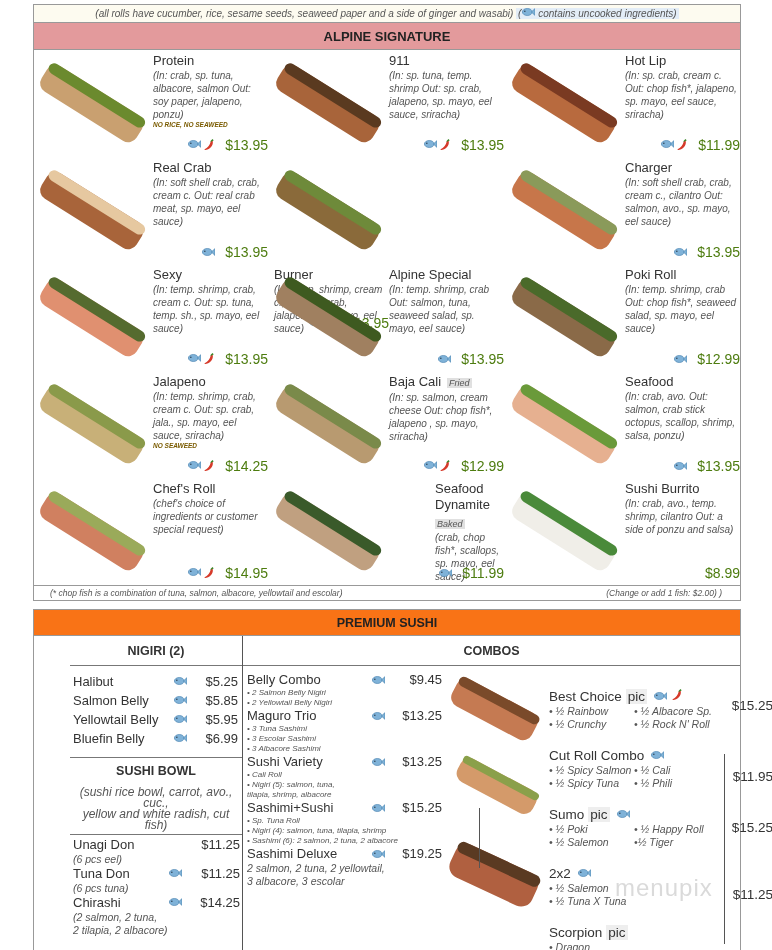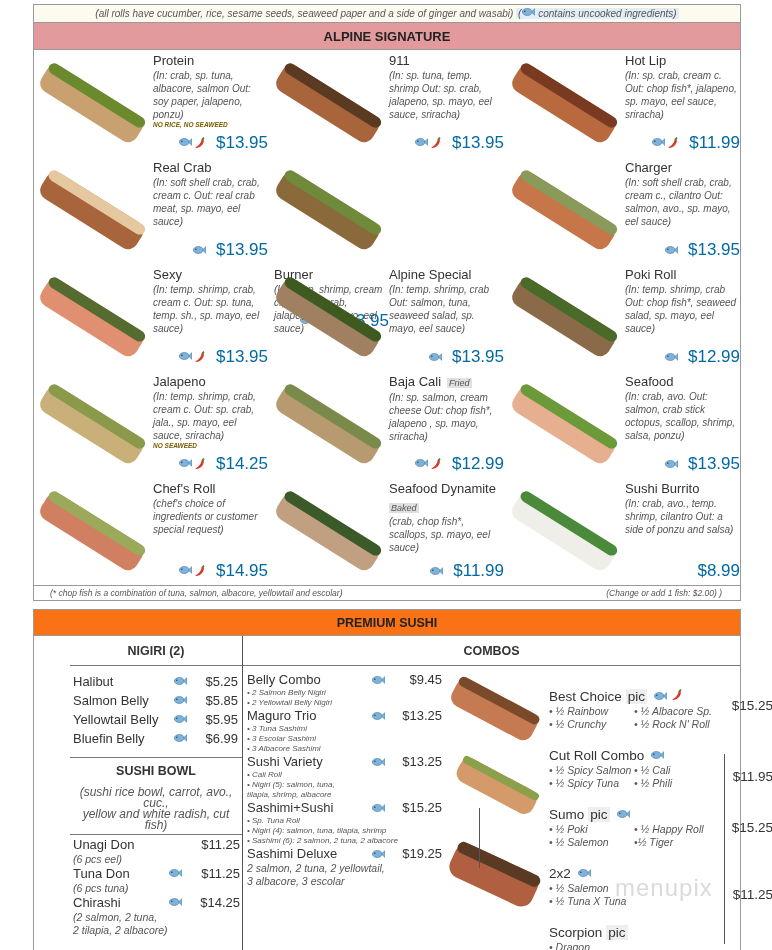--- a/index.html
+++ b/index.html
@@ -27,21 +27,21 @@
     display: grid; grid-template-columns: repeat(3, 236px);
   }
   .sig-cell { height: 107px; display: flex; position: relative; }
   .sig-cell .pic { width: 115px; height: 100%; position: relative; }
   .sig-cell .info { width: 121px; padding: 3px 2px 0 4px; position: relative; }
   .info .name { font-size: 13px; color: #333; line-height: 16px; }
   .info .tag { font-size: 9px; font-style: italic; background: #e0e0e0; padding: 0 2px; margin-left: 6px; color: #555; }
   .info .desc { font-size: 10px; font-style: italic; color: #555; line-height: 13px; }
   .info .warn { font-size: 6.5px; font-weight: bold; font-style: italic; color: #7a5b00; }
   .info .price-row { position: absolute; bottom: 4px; right: 2px; display: flex; align-items: center; gap: 4px; }
-  .info .price { font-size: 17px; color: #0369a1; }
+  .info .price { font-size: 14px; color: #4d7c0f; }
   .icons { display: flex; gap: 2px; margin-right: 6px; }
   .fish-icon { width: 14px; height: 10px; }
   .chili-icon { width: 12px; height: 12px; }
   .footnote-row {
     height: 16px; border: 1px solid #999; font-size: 8.5px; font-style: italic;
     color: #555; display: flex; justify-content: space-between; padding: 0 18px 0 16px; line-height: 15px;
   }
 
   
   .band-teal {
@@ -418,21 +418,21 @@
                 <use href="#fish"></use>
               </svg>
               <svg class="chili-icon">
                 <use href="#chili"></use>
               </svg>
             </span>
         <span class="price">$14.95</span>
       </div>
         </div>
       </div>
-      <div class="sig-cell" style="border-right: none;">
+      <div class="sig-cell" style="border-right: none; gap: 46px;">
         <div class="pic">
       <svg width="115" height="107">
         <g transform="rotate(32 57 53)">
           <rect x="2" y="38" width="112" height="30" rx="10" fill="#c0a080"></rect>
           <rect x="2" y="38" width="112" height="11" rx="6" fill="#3a5a2a"></rect>
         </g>
       </svg></div>
         <div class="info">
       <div class="name">Seafood Dynamite</div>
           <div><span class="tag" style="margin-left:0">Baked</span></div>

